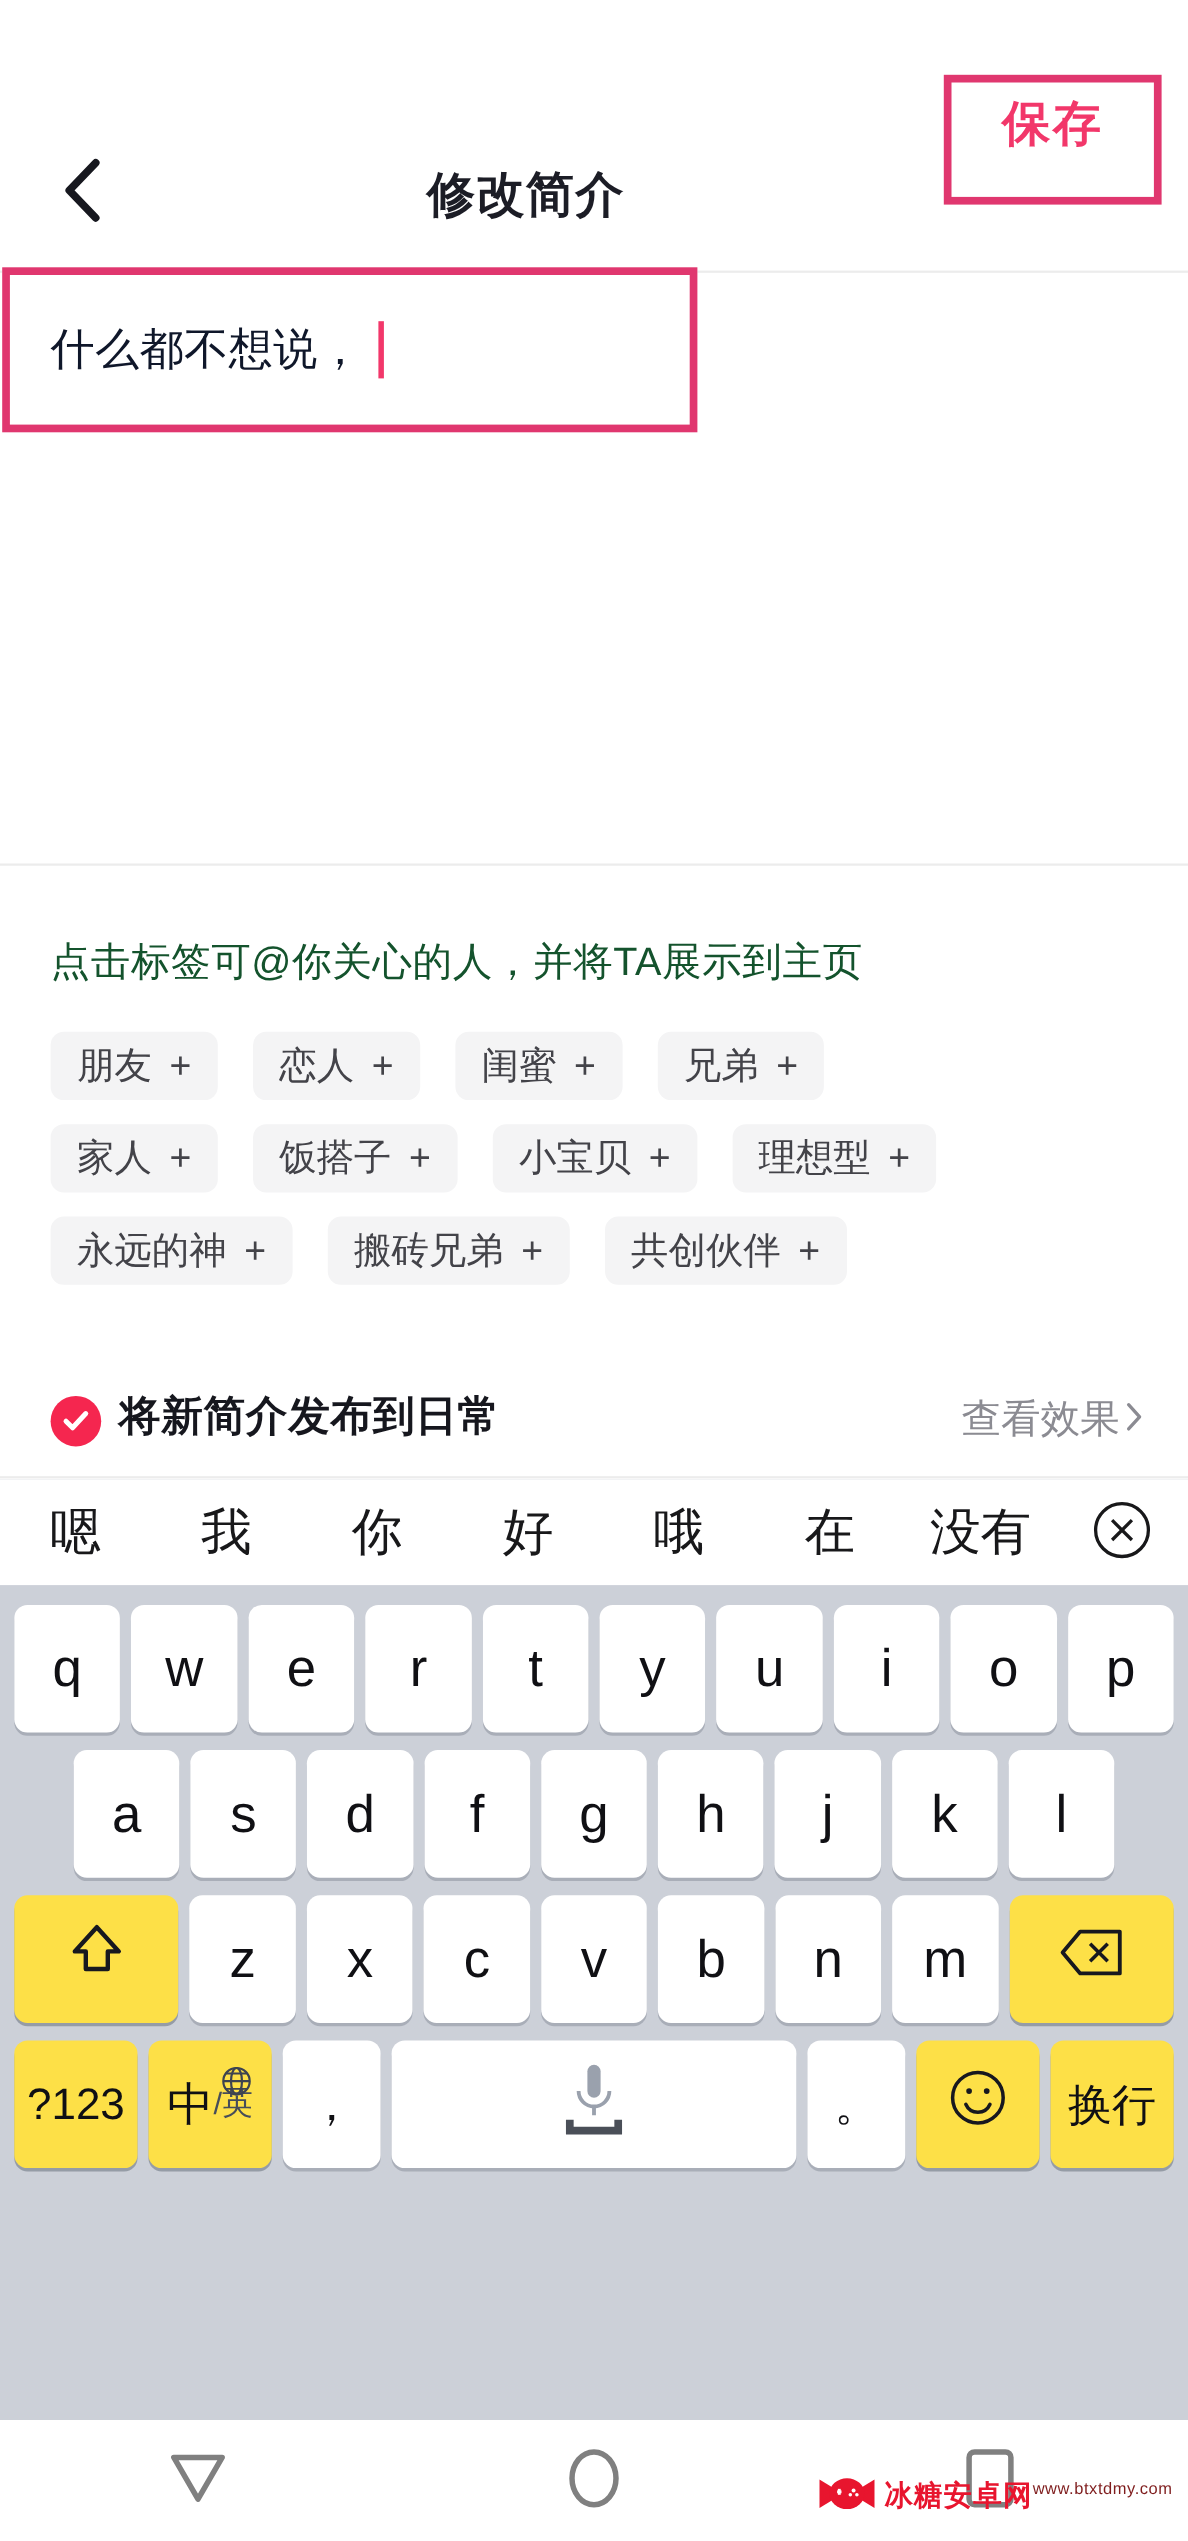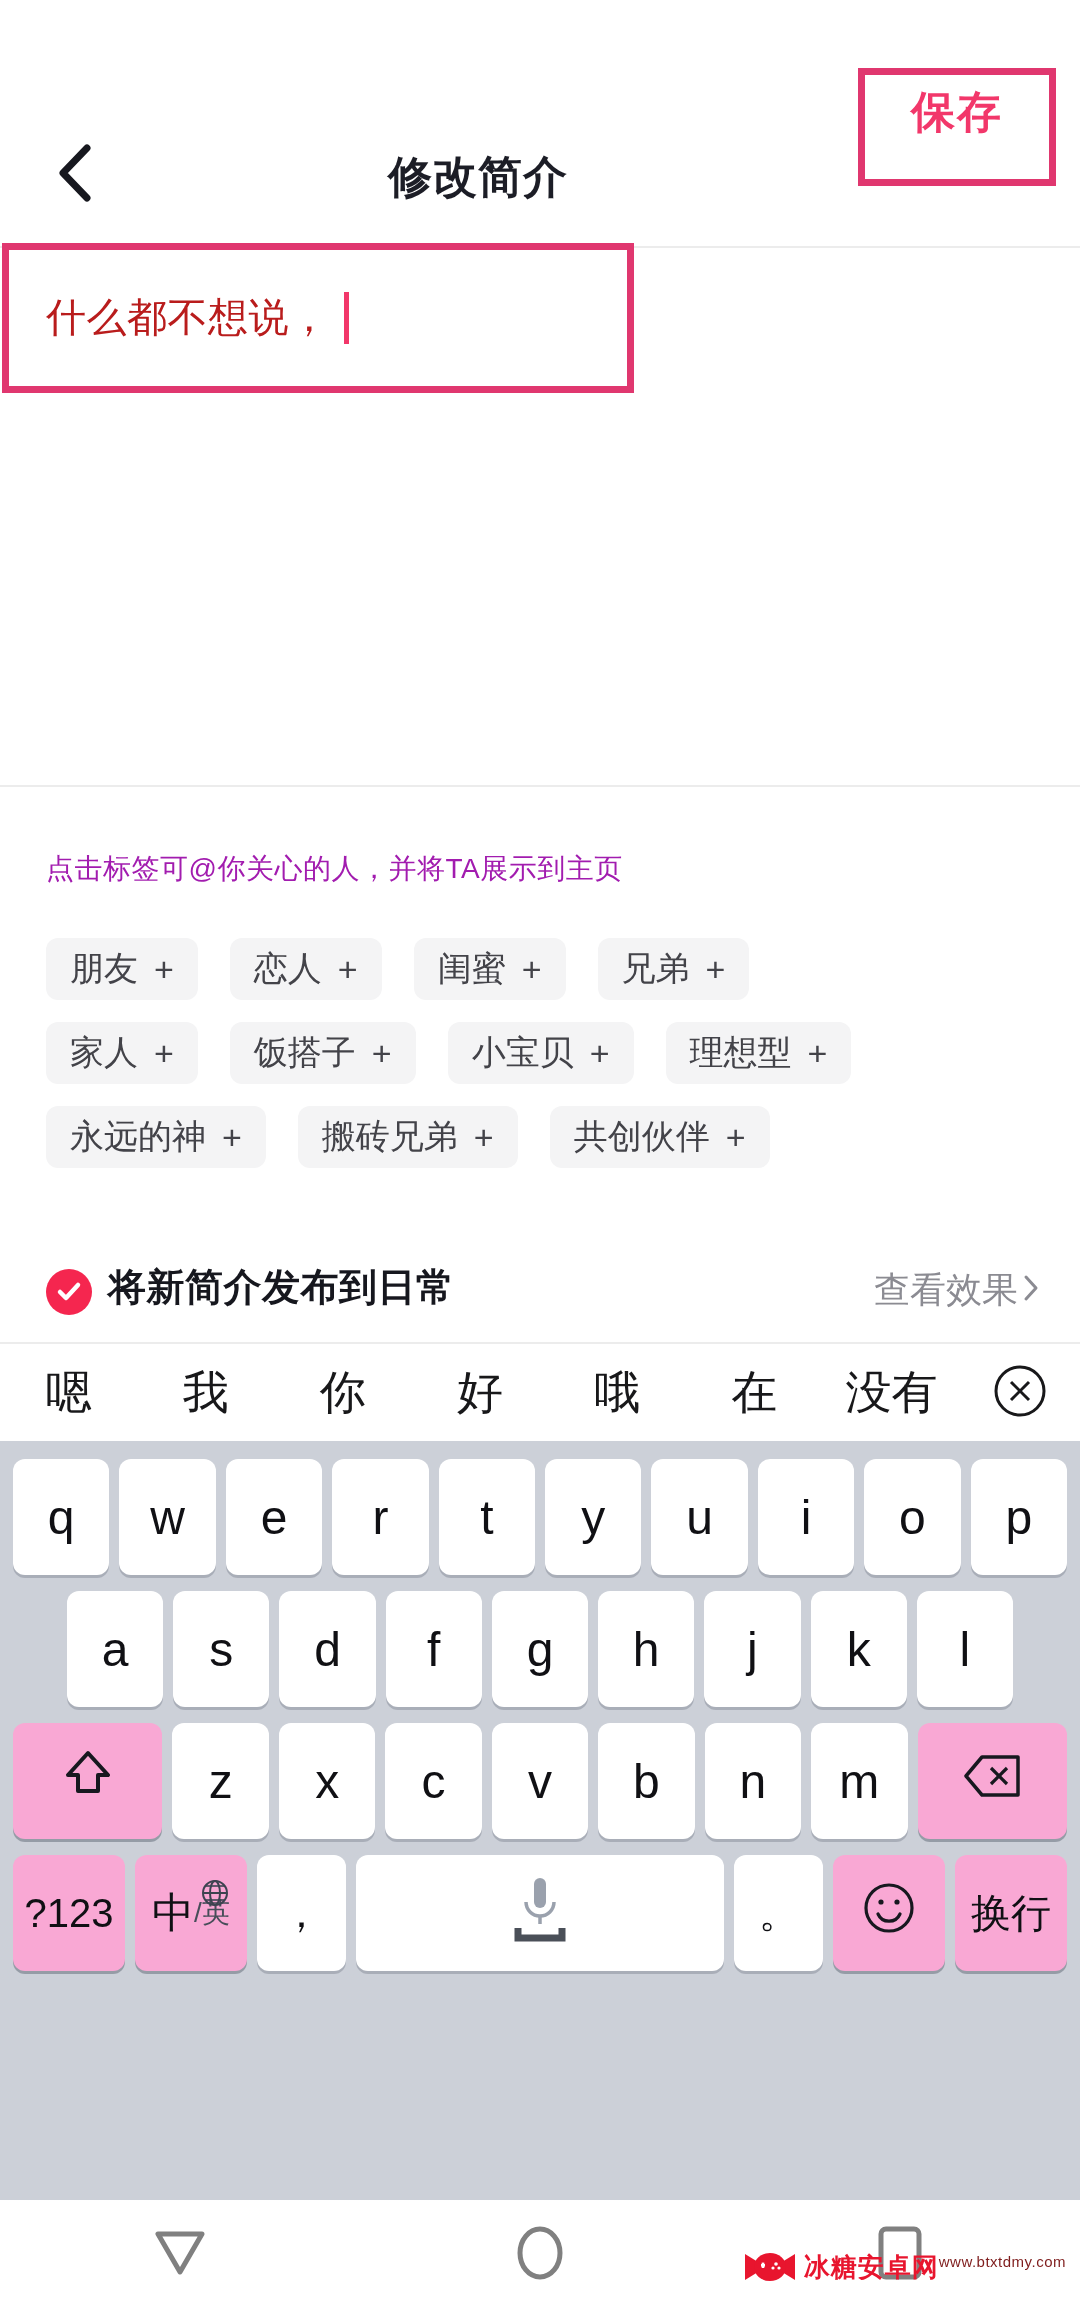--- a/index.html
+++ b/index.html
@@ -45,41 +45,41 @@
 
   
   .bio-box {
     position: absolute; left: 2px; top: 243px;
     width: 632px; height: 150px;
     border: 7px solid #e0376f;
     background: #fff;
   }
   .bio-text {
     position: absolute; left: 46px; top: 290px;
-    font-size: 40px; color: #b91c1c;
+    font-size: 40px; color: #0f172a;
     letter-spacing: 0.5px;
     display: flex; align-items: center;
   }
   .caret {
     display: inline-block;
     width: 5px; height: 52px;
     background: #f2376a;
     margin-left: 14px;
     vertical-align: middle;
   }
 
   .divider {
     position: absolute; left: 0; width: 1080px; height: 2px;
     background: #ececec;
   }
 
   
   .tag-hint {
     position: absolute; left: 46px; top: 850px;
-    font-size: 28px; color: #a21caf;
+    font-size: 36px; color: #14532d;
     letter-spacing: 0.5px;
   }
 
   
   .tag-rows { position: absolute; left: 0; top: 938px; width: 1080px; }
   .tag-row { display: flex; gap: 32px; padding-left: 46px; margin-bottom: 22px; }
   .chip {
     background: #f4f4f5;
     border-radius: 12px;
     height: 62px;
@@ -142,21 +142,21 @@
     background: #ffffff;
     border-radius: 12px;
     height: 116px;
     margin: 0 5px;
     display: flex; align-items: center; justify-content: center;
     font-size: 48px; color: #101014;
     box-shadow: 0 3px 0 rgba(140,146,158,0.55);
     flex: 1;
   }
   .key.dark {
-    background: #f9a8d4;
+    background: #fde047;
     box-shadow: 0 3px 0 rgba(120,127,140,0.65);
   }
   .key.wide-fn { flex: 1.55; }
   .key.space { flex: 3.95; }
   .key.punct { flex: 0.95; }
   .key.fnsm { flex: 1.2; }
   .key.cjk { font-size: 40px; }
   .row3 { padding: 0 0px; }
   .zh-en { position: relative; }
   .zh-en .globe { position: absolute; top: 8px; right: 18px; }

